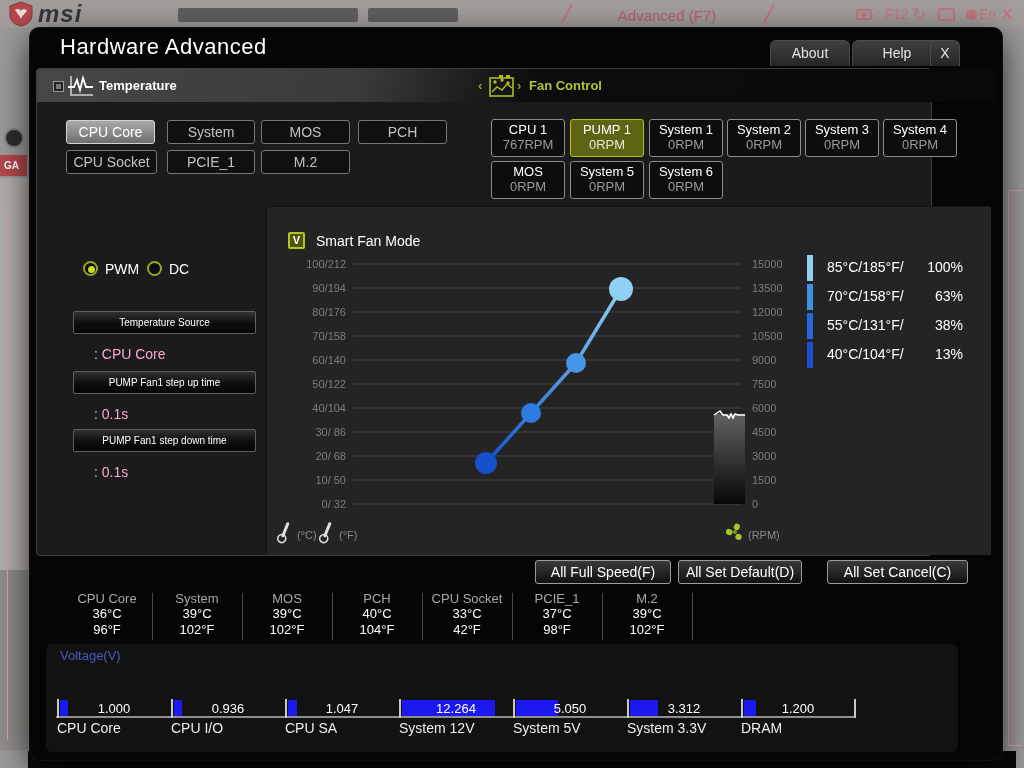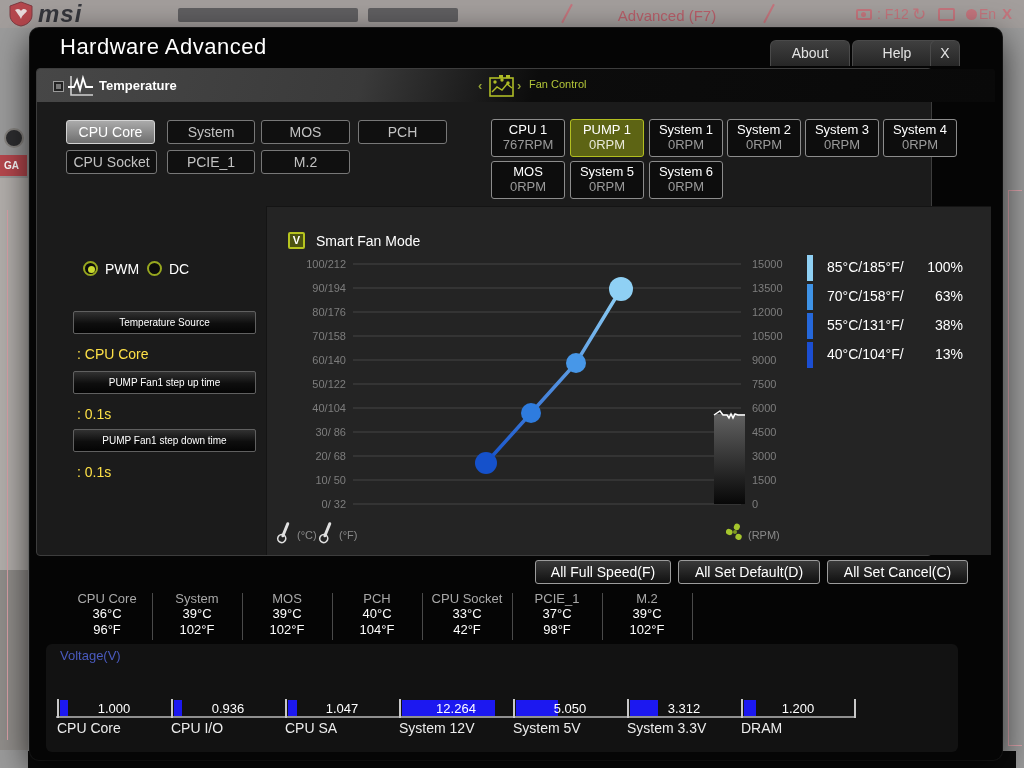--- a/index.html
+++ b/index.html
@@ -39,41 +39,41 @@
   .tab-btn { top:12px; height:26px; background:linear-gradient(#3f3f3f,#262626); border:1px solid #4a4a4a; border-bottom:none;
              border-radius:6px 6px 0 0; color:#e3e3e3; font-size:14px; text-align:center; line-height:25px; cursor:pointer; }
 
   #panel { left:6px; top:40px; width:896px; height:488px; background:#1b1b1b; border:1px solid #3d3d3d; border-radius:4px;padding-left:40px; }
   #panel-header { left:0; top:0; width:958px; height:33px; border-radius:3px 3px 0 0;
                   background:linear-gradient(105deg,#474747 0%,#3a3a3a 34%,#0c0c0c 52%,#090909 100%); }
   #sec-check { left:16px; top:12px; width:11px; height:11px; border:1px solid #9a9a9a; background:#222; }
   #sec-check::after { content:""; position:absolute; left:2px; top:2px; width:5px; height:5px; background:#777; }
   #temp-label { left:62px; top:9px; color:#fff; font-size:13px; font-weight:bold; }
   .nav-arrow { top:9px; color:#93a235; font-size:13px; font-weight:bold; }
-  #fan-label { left:492px; top:9px; color:#b2c438; font-size:11px; font-weight:normal; }
+  #fan-label { left:492px; top:9px; color:#b2c438; font-size:13px; font-weight:bold; }
 
   #chartzone { left:229px; top:137px; width:725px; height:349px; background:#242424; border-left:1px solid #141414; border-top:1px solid #141414; }
 
   .temp-btn { height:24px; background:#101010; border:1px solid #787878; border-radius:3px; color:#c2c2c2;
               font-size:14px; text-align:center; line-height:22px; cursor:pointer; }
   .temp-btn.sel { background:linear-gradient(#aaaaaa,#6e6e6e); color:#fff; border-color:#d2d2d2; }
 
   .fan-btn { width:74px; height:38px; background:#0d0d0d; border:1px solid #8c8c8c; border-radius:3px; text-align:center; cursor:pointer; }
   .fan-btn .fname { color:#fff; font-size:13px; margin-top:2px; }
   .fan-btn .frpm { color:#9a9a9a; font-size:13px; }
   .fan-btn.sel { background:#5d6414; border-color:#b2be20; }
   .fan-btn.sel .frpm { color:#e8e8d8; }
 
   .radio { width:15px; height:15px; border-radius:50%; border:2px solid #97a71f; background:#0c0c0c; }
   .radio.sel::after { content:""; position:absolute; left:3px; top:3px; width:7px; height:7px; border-radius:50%; background:#c9d92f; }
   .radio-label { color:#fff; font-size:14px; }
 
   .field-btn { left:36px; width:183px; height:23px; background:linear-gradient(#313131,#0e0e0e 55%,#040404);
                border:1px solid #606060; border-radius:2px; color:#fff; font-size:10px; text-align:center; line-height:21px; cursor:pointer; }
-  .field-val { left:40px; color:#fde047; font-size:14px; }
+  .field-val { left:57px; color:#f9a8d4; font-size:14px; }
 
   #sfm-check { left:251px; top:163px; width:17px; height:17px; background:#4c5410; border:2px solid #b6c41f; border-radius:2px;
                color:#fff; font-size:11px; font-weight:bold; text-align:center; line-height:13px; cursor:pointer; }
   #sfm-label { left:279px; top:164px; color:#fff; font-size:14px; }
 
   .axis-unit { color:#8a8a8a; font-size:11px; }
   .legend-bar { width:6px; height:26px; }
   .legend-label { color:#fff; font-size:14px; }
   .legend-val { color:#fff; font-size:14px; text-align:right; }
 
@@ -308,21 +308,21 @@
           <div class="legend-label abs" style="left: 790px; top: 248px;">55°C/131°F/</div>
           <div class="legend-val abs" style="left: 870px; top: 248px; width: 56px;">38%</div>
           <div class="legend-bar abs" style="left: 770px; top: 273px; background: rgb(27, 78, 210);"></div>
           <div class="legend-label abs" style="left: 790px; top: 277px;">40°C/104°F/</div>
           <div class="legend-val abs" style="left: 870px; top: 277px; width: 56px;">13%</div>
         </div>
     </div>
 
     <div id="actions">
         <div class="action-btn abs" style="left: 505px; width: 136px;">All Full Speed(F)</div>
-        <div class="action-btn abs" style="left: 648px; width: 142px;">All Set Default(D)</div>
+        <div class="action-btn abs" style="left: 648px; width: 124px;">All Set Default(D)</div>
         <div class="action-btn abs" style="left: 797px; width: 141px;">All Set Cancel(C)</div>
       </div>
     <div id="temps-row">
         <div class="tcol-name abs" style="left: 32px; top: 563px; width: 90px;">CPU Core</div>
         <div class="tcol-val abs" style="left: 32px; top: 578px; width: 90px;">36°C</div>
         <div class="tcol-val abs" style="left: 32px; top: 594px; width: 90px;">96°F</div>
         <div class="tdiv abs" style="left: 122px; top: 565px; height: 47px;"></div>
         <div class="tcol-name abs" style="left: 122px; top: 563px; width: 90px;">System</div>
         <div class="tcol-val abs" style="left: 122px; top: 578px; width: 90px;">39°C</div>
         <div class="tcol-val abs" style="left: 122px; top: 594px; width: 90px;">102°F</div>

